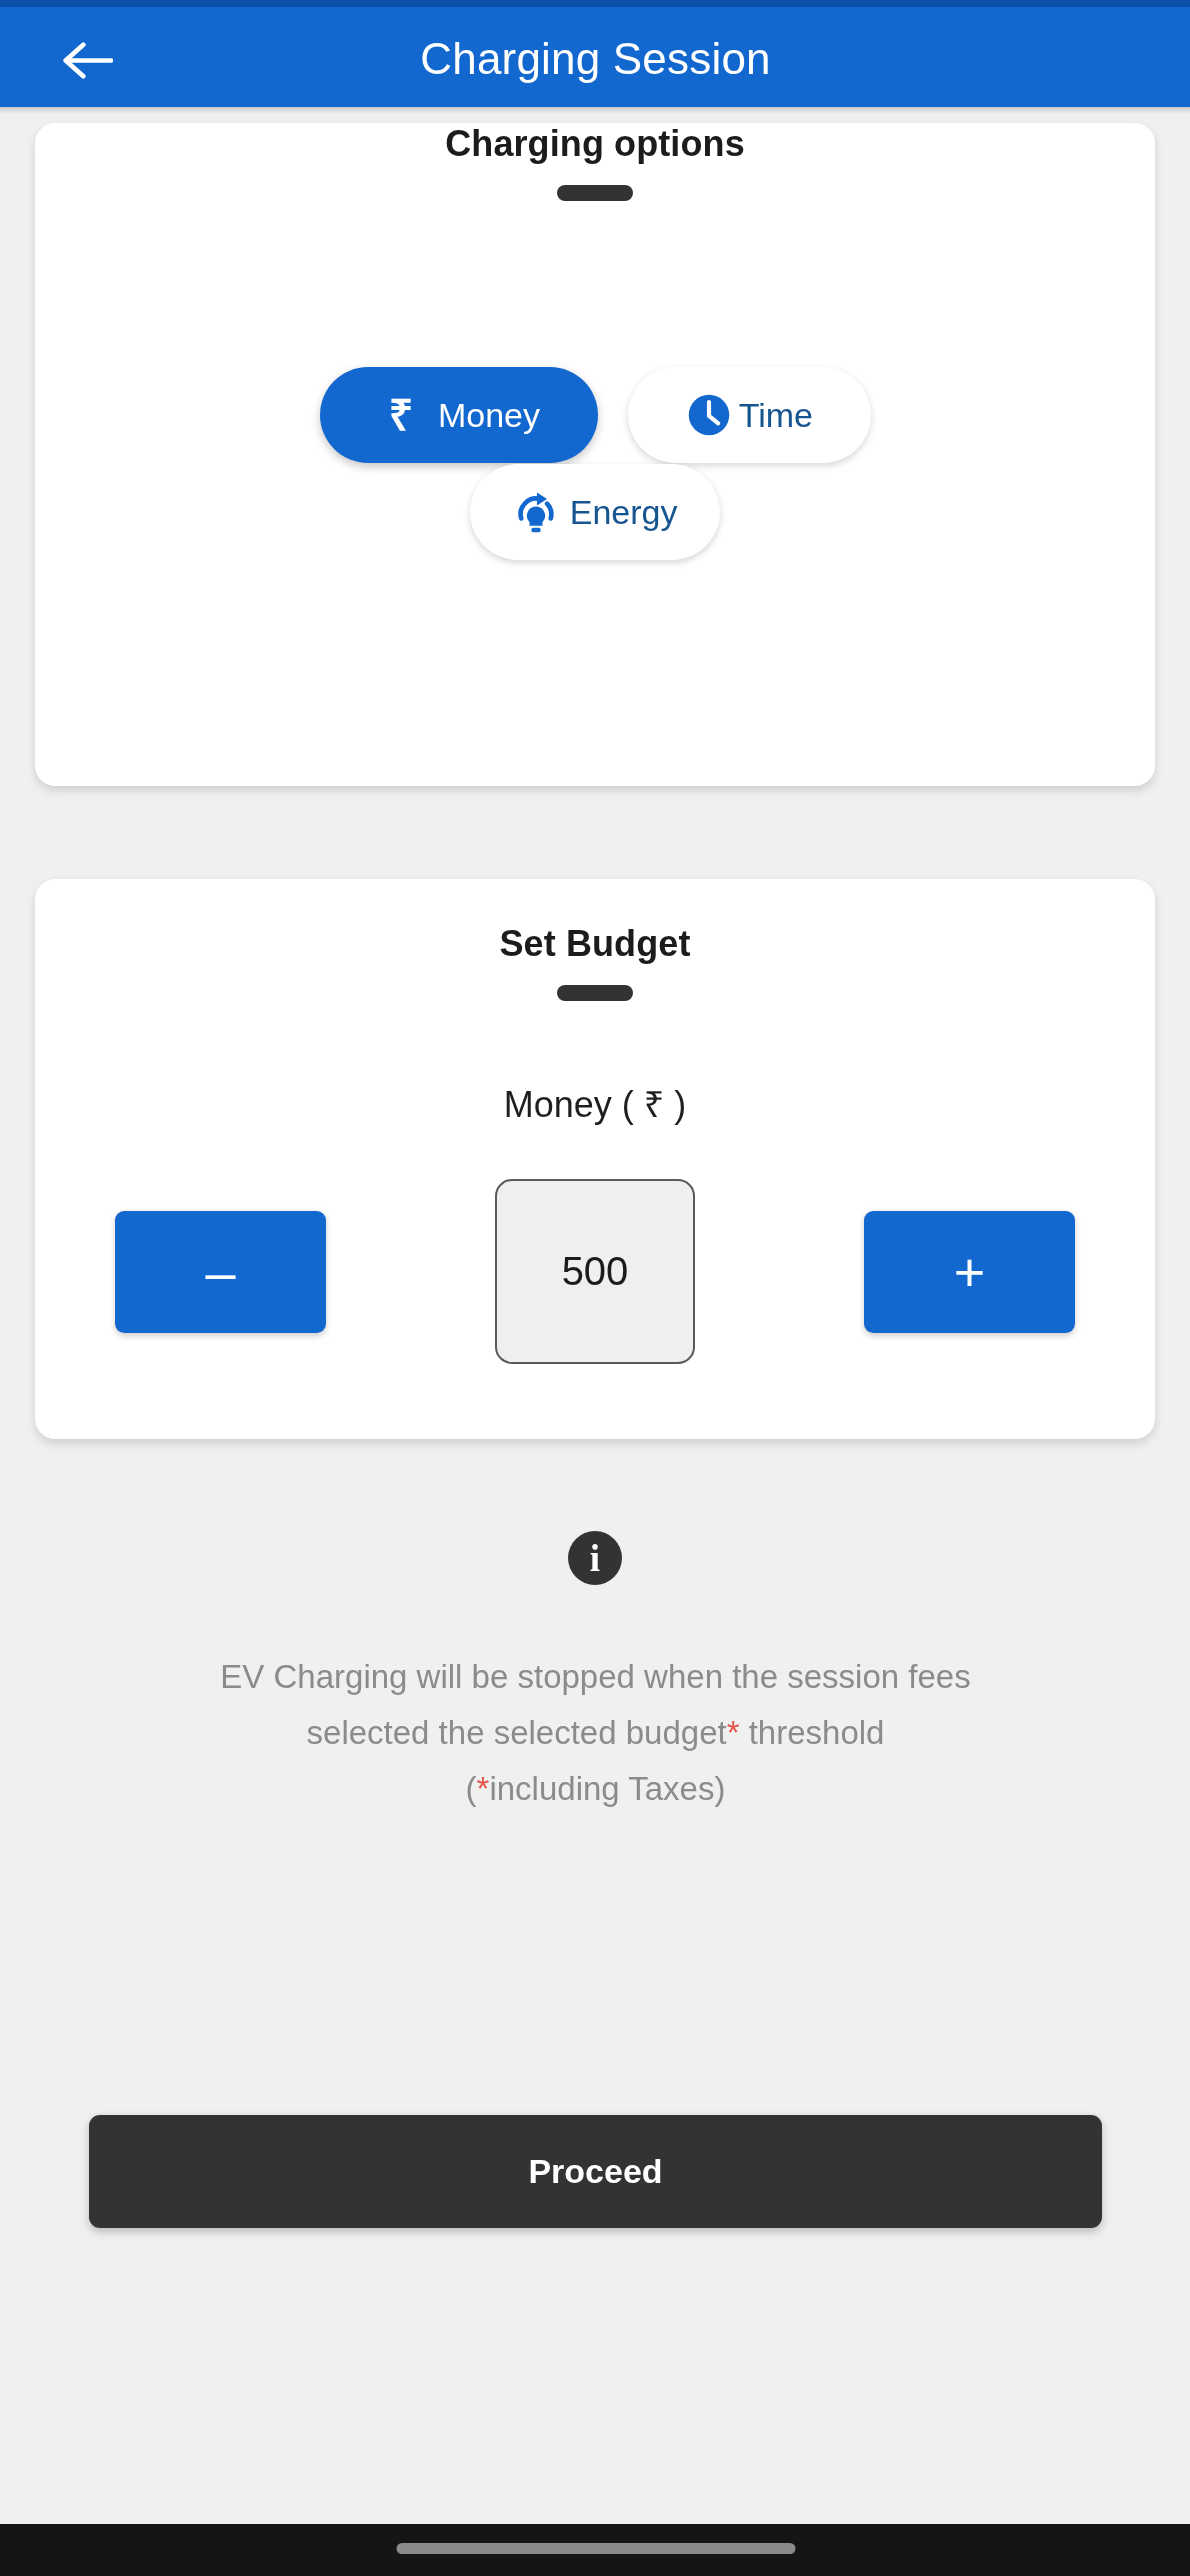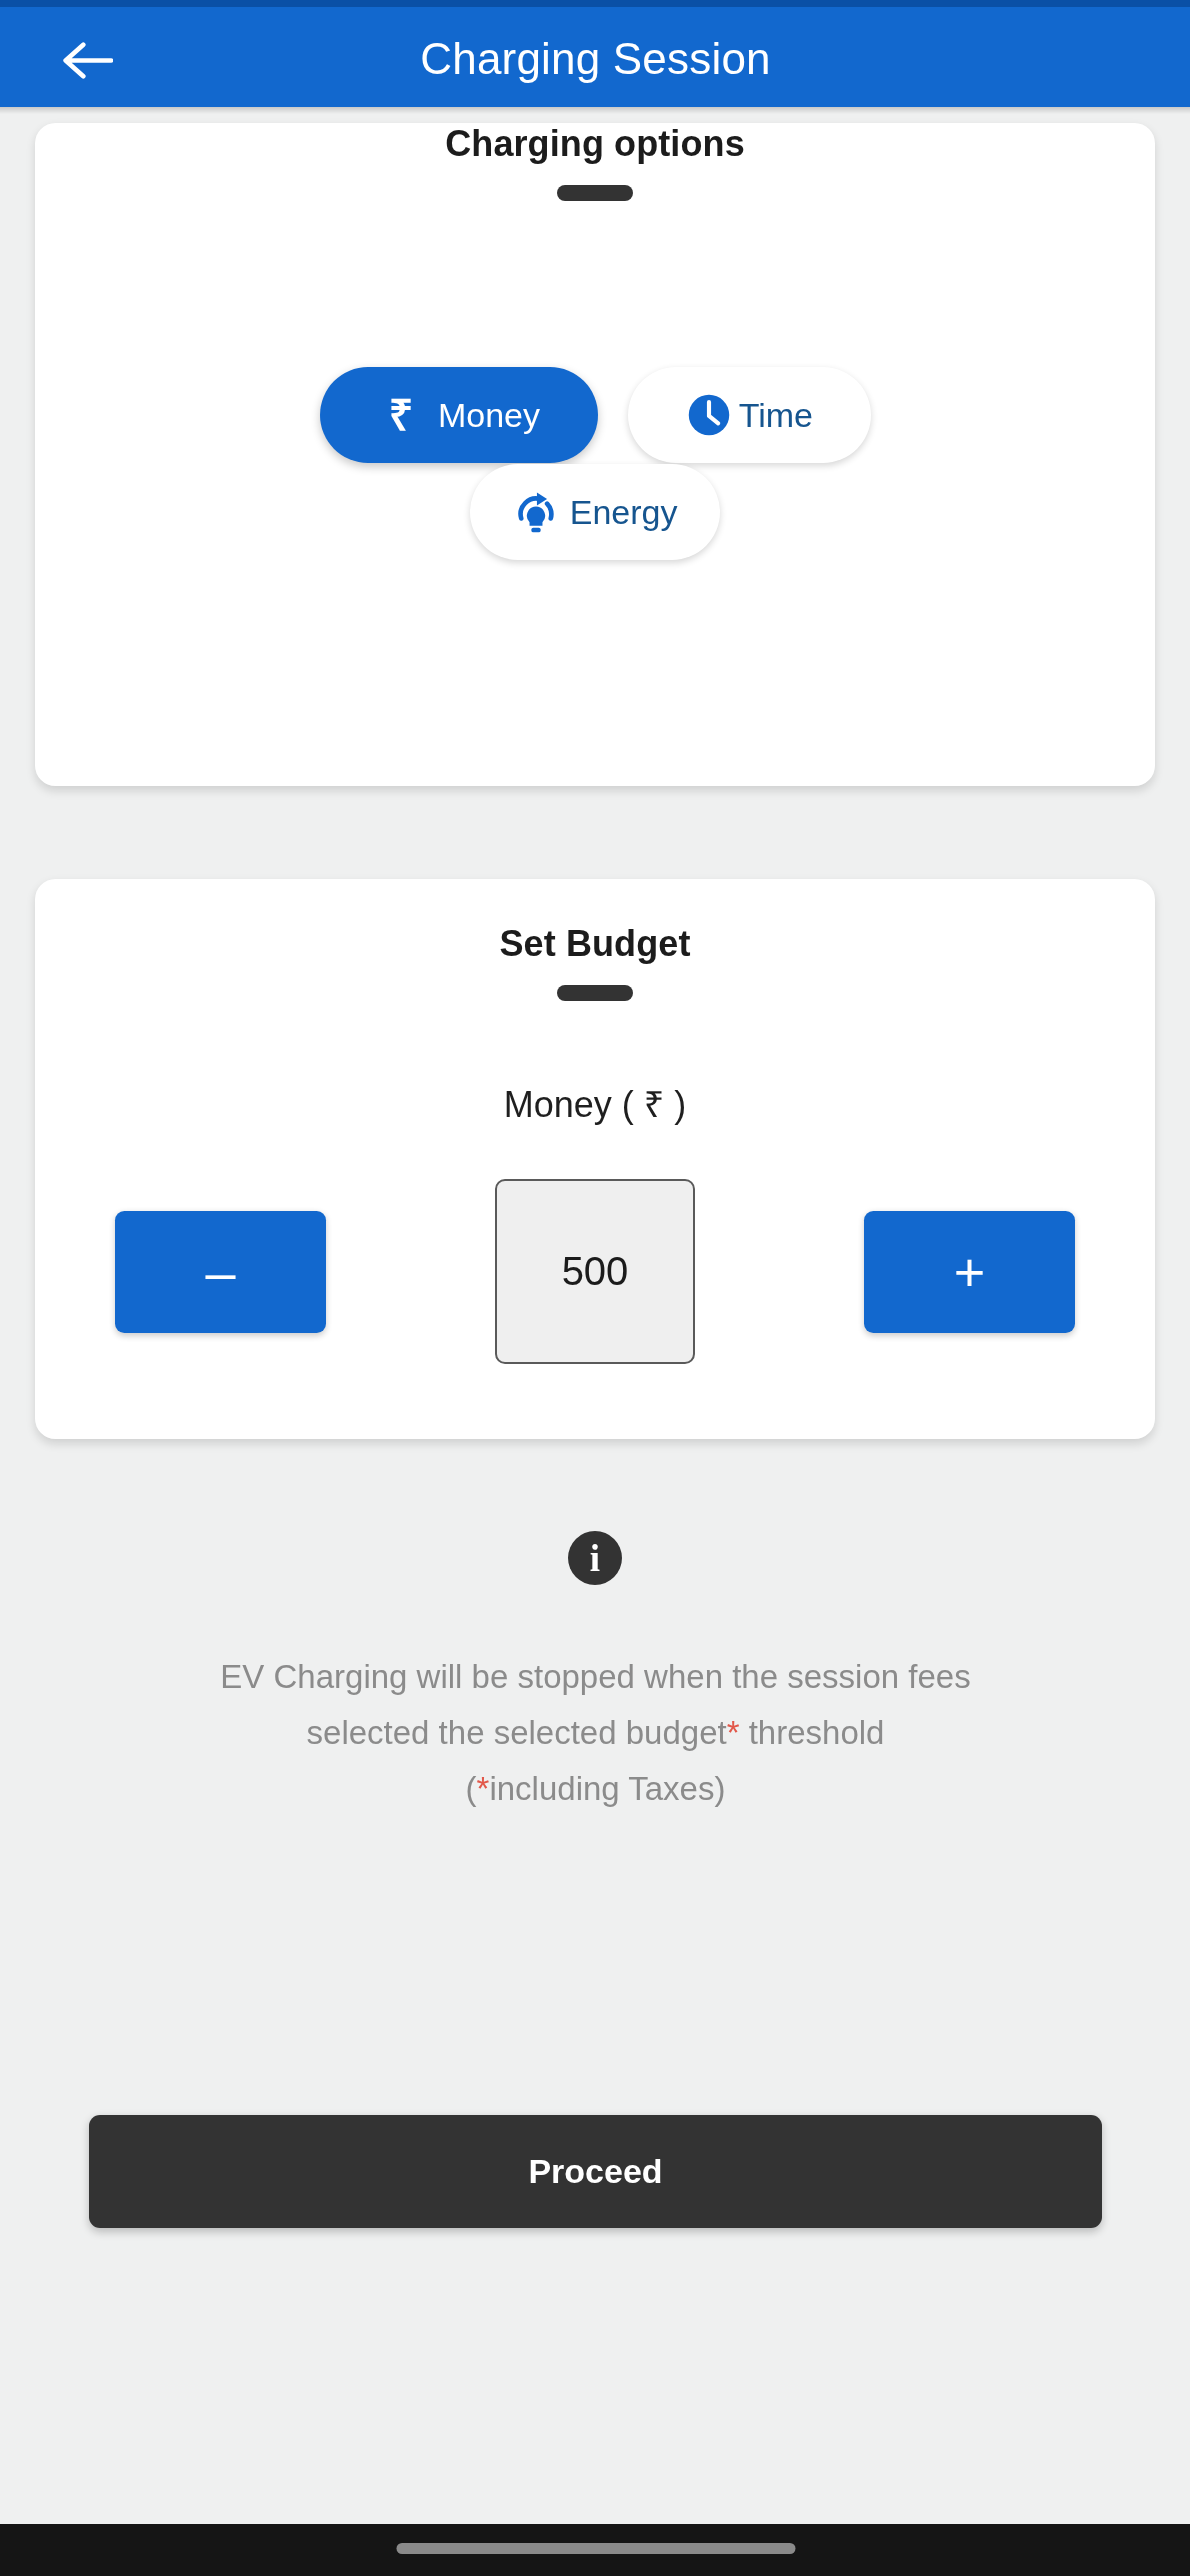--- a/index.html
+++ b/index.html
@@ -193,21 +193,21 @@
   #stepper-plus  { right: 80px; }
   #budget-value-box {
     position: absolute;
     left: 50%;
     transform: translateX(-50%);
     top: 0;
     width: 200px;
     height: 185px;
     background: #efefef;
     border: 2.8px solid #5a5a5a;
-    border-radius: 10px;
+    border-radius: 17px;
     display: flex;
     align-items: center;
     justify-content: center;
     font-size: 40px;
     color: #1b1b1b;
     box-sizing: border-box;
     cursor: text;
   }
 
   

